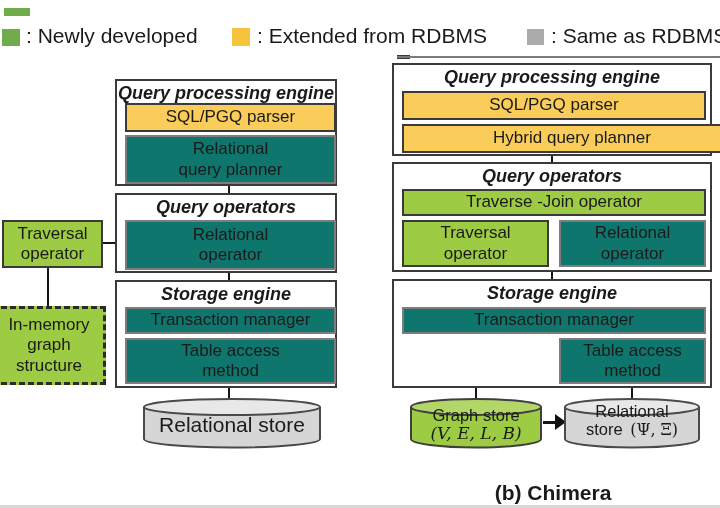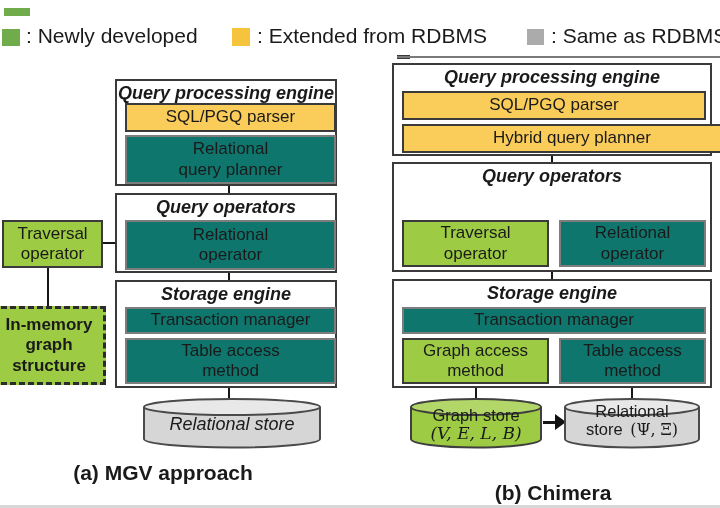--- a/index.html
+++ b/index.html
@@ -11,27 +11,27 @@
   .section-title{position:absolute;left:0;top:2px;width:100%;text-align:center;
                  font-weight:700;font-style:italic;font-size:18px;}
   .box{display:flex;align-items:center;justify-content:center;text-align:center;
        font-size:17px;line-height:1.2;border:2px solid #3a3a3a;}
   .box.gray{background:#0f766e;border-color:#7d7d7d;}
   .box.green{background:#9DCB44;border-color:#3a3a3a;}
   .box.yellow{background:#FACD5A;border-color:#3a3a3a;}
   .box.dashed{background:#9DCB44;border:3px dashed #2b2b2b;}
   .wrap-118{display:inline-block;max-width:118px;}
   .wrap-115{display:inline-block;max-width:115px;}
-  .wrap-96{display:inline-block;max-width:96px;font-weight:bold;}
+  .wrap-96{display:inline-block;max-width:96px;}
   .wrap-92{display:inline-block;max-width:92px;}
   .line{background:#161616;}
   .caption{font-weight:700;font-size:21px;text-align:center;white-space:nowrap;}
   .cyl-label{display:flex;flex-direction:column;align-items:center;justify-content:center;
              text-align:center;font-size:16.5px;line-height:1.1;}
-  .cyl-label .big{font-size:18px;font-style:italic;}
+  .cyl-label .big{font-size:21px;}
   .math{font-family:"DejaVu Serif",serif;font-style:italic;font-size:17px;}
   .math-upright{font-family:"DejaVu Serif",serif;font-size:16px;}
   .arrow-head{width:0;height:0;border-top:8px solid transparent;border-bottom:8px solid transparent;
               border-left:11px solid #111;}
 </style>
 </head>
 <body>
 
 <div class="stage">
 
@@ -87,55 +87,54 @@
   </div>
 
   <svg class="abs" style="left:142px;top:397px;" width="180" height="52">
     <path d="M2,10 V42 A88,8.5 0 0 0 178,42 V10" fill="#D6D6D6" stroke="#4a4a4a" stroke-width="2"></path>
     <ellipse cx="90" cy="10" rx="88" ry="8" fill="#E8E8E8" stroke="#4a4a4a" stroke-width="2"></ellipse>
   </svg>
   <div class="abs cyl-label" style="left:142px;top:403px;width:180px;height:44px;">
     <span class="big">Relational store</span>
   </div>
 
-  <div class="abs caption" style="left:38px;top:461px;width:250px;">(a) MGV approach</div>
 
   <div class="abs line" style="left:551px;top:155px;width:2px;height:8px;"></div>
   <div class="abs line" style="left:551px;top:271px;width:2px;height:9px;"></div>
   <div class="abs line" style="left:475px;top:383px;width:2px;height:15px;"></div>
   <div class="abs line" style="left:631px;top:383px;width:2px;height:15px;"></div>
 
   <div class="abs section" style="left:392px;top:63px;width:320px;height:93px;">
     <div class="section-title">Query processing engine</div>
   </div>
   <div class="abs box yellow" style="left:402px;top:91px;width:304px;height:29px;">
     <span>SQL/PGQ parser</span>
   </div>
   <div class="abs box yellow" style="left:402px;top:124px;width:340px;height:29px;">
     <span>Hybrid query planner</span>
   </div>
 
   <div class="abs section" style="left:392px;top:162px;width:320px;height:110px;">
     <div class="section-title">Query operators</div>
   </div>
+  <div class="abs box green" style="left:402px;top:189px;width:304px;height:27px;">
+    <span>Traverse -Join operator</span>
+  </div>
   <div class="abs box green" style="left:402px;top:220px;width:147px;height:47px;">
     <span class="wrap-92">Traversal operator</span>
   </div>
   <div class="abs box gray" style="left:559px;top:220px;width:147px;height:47px;">
     <span class="wrap-92">Relational operator</span>
   </div>
 
   <div class="abs section" style="left:392px;top:279px;width:320px;height:109px;">
     <div class="section-title">Storage engine</div>
   </div>
   <div class="abs box gray" style="left:402px;top:307px;width:304px;height:27px;">
     <span>Transaction manager</span>
-  </div>
-  <div class="abs box green" style="left:402px;top:338px;width:147px;height:46px;">
-    <span class="wrap-115">Graph access method</span>
   </div>
   <div class="abs box gray" style="left:559px;top:338px;width:147px;height:46px;">
     <span class="wrap-115">Table access method</span>
   </div>
 
   <svg class="abs" style="left:409px;top:397px;" width="134" height="52">
     <path d="M2,10 V42 A65,8.5 0 0 0 132,42 V10" fill="#9DCB44" stroke="#3f3f3f" stroke-width="2"></path>
     <ellipse cx="67" cy="10" rx="65" ry="8" fill="#B2D768" stroke="#3f3f3f" stroke-width="2"></ellipse>
   </svg>
   <div class="abs cyl-label" style="left:409px;top:402px;width:134px;height:44px;">

